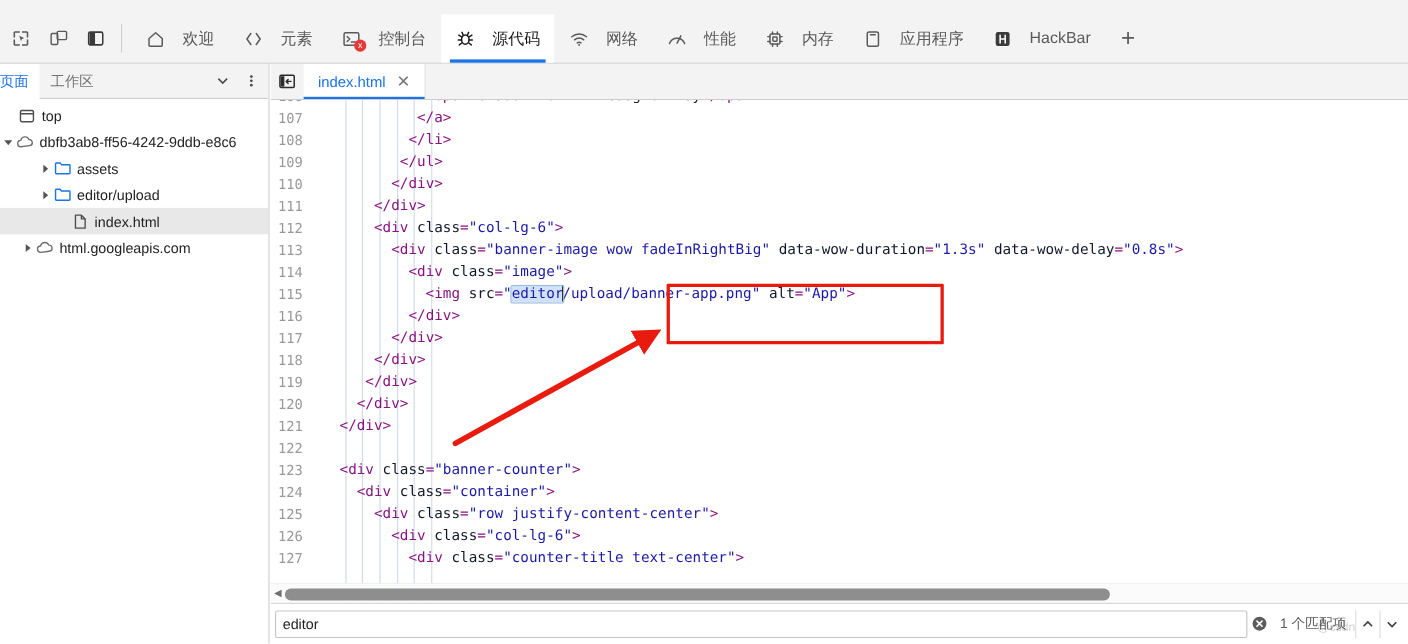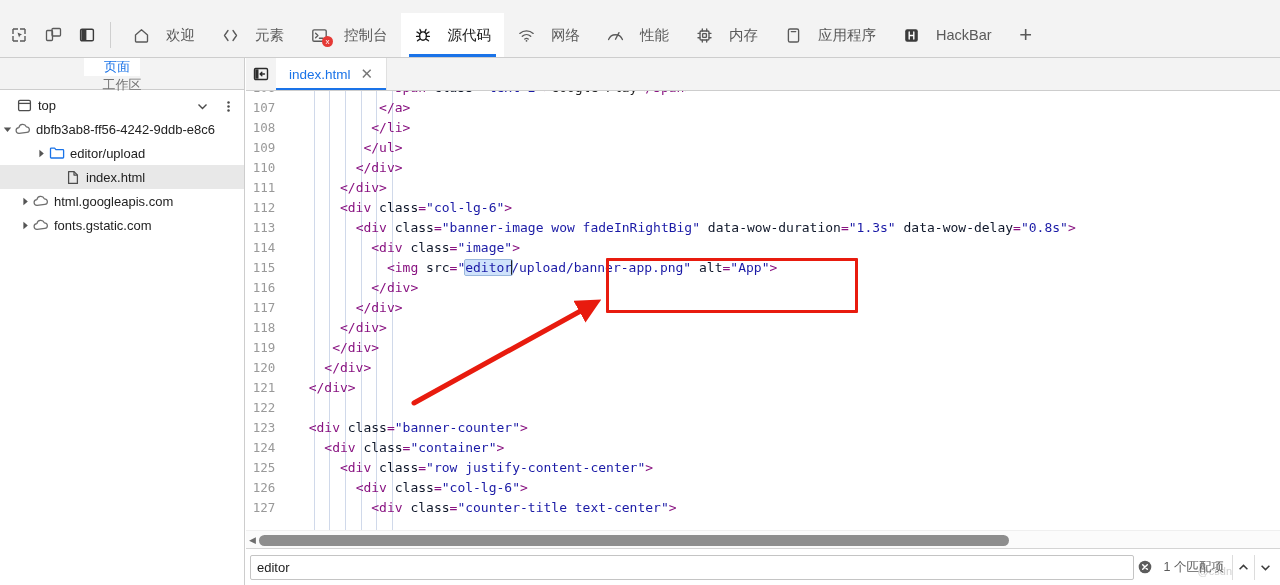--- a/index.html
+++ b/index.html
@@ -97,21 +97,20 @@
     background: #ffffff;
     border-right: 1px solid #cdcdcd;
     overflow: hidden;
   }
   .nav-tabstrip {
     height: 32px;
     background: #f3f3f3;
     border-bottom: 1px solid #cdcdcd;
     display: flex; align-items: center;
     position: relative;
-    flex-direction: column;
   }
   .nav-tab {
     height: 32px;
     padding: 0 10px;
     display: flex; align-items: center;
     font-size: 13px;
     color: #737373;
     cursor: pointer;
     white-space: nowrap;
   }
@@ -540,20 +539,33 @@
         <span class="twisty">
           <svg width="9" height="9" viewBox="0 0 9 9" fill="#555">
             <path d="M2.4 0.8v7.4L6.8 4.5z"></path>
           </svg>
         </span>
         <span class="tree-icon">
           <svg width="16" height="14" viewBox="0 0 16 14" fill="none" stroke="#1a73e8" stroke-width="1.3" stroke-linejoin="round">
             <path d="M1.5 11.3V2.8a.7.7 0 0 1 .7-.7h3.4l1.3 1.6h7a.7.7 0 0 1 .7.7v6.9a.7.7 0 0 1-.7.7H2.2a.7.7 0 0 1-.7-.7z"></path>
           </svg>
         </span>
+        <span class="tree-label">assets</span>
+      </div>
+      <div class="tree-row" style="padding-left: 34px;">
+        <span class="twisty">
+          <svg width="9" height="9" viewBox="0 0 9 9" fill="#555">
+            <path d="M2.4 0.8v7.4L6.8 4.5z"></path>
+          </svg>
+        </span>
+        <span class="tree-icon">
+          <svg width="16" height="14" viewBox="0 0 16 14" fill="none" stroke="#1a73e8" stroke-width="1.3" stroke-linejoin="round">
+            <path d="M1.5 11.3V2.8a.7.7 0 0 1 .7-.7h3.4l1.3 1.6h7a.7.7 0 0 1 .7.7v6.9a.7.7 0 0 1-.7.7H2.2a.7.7 0 0 1-.7-.7z"></path>
+          </svg>
+        </span>
         <span class="tree-label">editor/upload</span>
       </div>
       <div class="tree-row selected" style="padding-left: 50px;">
         <span class="twisty"></span>
         <span class="tree-icon">
           <svg width="14" height="15" viewBox="0 0 14 15" fill="none" stroke="#4d4d4d" stroke-width="1.25" stroke-linejoin="round">
             <path d="M2.6 1.6h5.4l3.4 3.4v8.4H2.6z"></path>
             <path d="M8 1.6V5h3.4"></path>
           </svg>
         </span>
@@ -564,33 +576,20 @@
           <svg width="9" height="9" viewBox="0 0 9 9" fill="#555">
             <path d="M2.4 0.8v7.4L6.8 4.5z"></path>
           </svg>
         </span>
         <span class="tree-icon">
           <svg width="16" height="13" viewBox="0 0 16 13" fill="none" stroke="#6e6e6e" stroke-width="1.25" stroke-linejoin="round">
             <path d="M4.1 10.4a2.9 2.9 0 0 1-.2-5.8 3.9 3.9 0 0 1 7.4-.8 2.8 2.8 0 0 1 .5 5.6z"></path>
           </svg>
         </span>
         <span class="tree-label">html.googleapis.com</span>
-      </div>
-      <div class="tree-row" style="padding-left: 18px;">
-        <span class="twisty">
-          <svg width="9" height="9" viewBox="0 0 9 9" fill="#555">
-            <path d="M2.4 0.8v7.4L6.8 4.5z"></path>
-          </svg>
-        </span>
-        <span class="tree-icon">
-          <svg width="16" height="13" viewBox="0 0 16 13" fill="none" stroke="#6e6e6e" stroke-width="1.25" stroke-linejoin="round">
-            <path d="M4.1 10.4a2.9 2.9 0 0 1-.2-5.8 3.9 3.9 0 0 1 7.4-.8 2.8 2.8 0 0 1 .5 5.6z"></path>
-          </svg>
-        </span>
-        <span class="tree-label">fonts.gstatic.com</span>
       </div>
     </div>
 </div>
 
 <div class="source-area">
 
   <div class="editor-tabstrip">
     <div class="nav-toggle-btn">
       <svg width="16" height="16" viewBox="0 0 16 16" fill="none">
         <rect x="1.5" y="2.5" width="13" height="11" rx="1.2" stroke="#2b2b2b" stroke-width="1.4"></rect>

